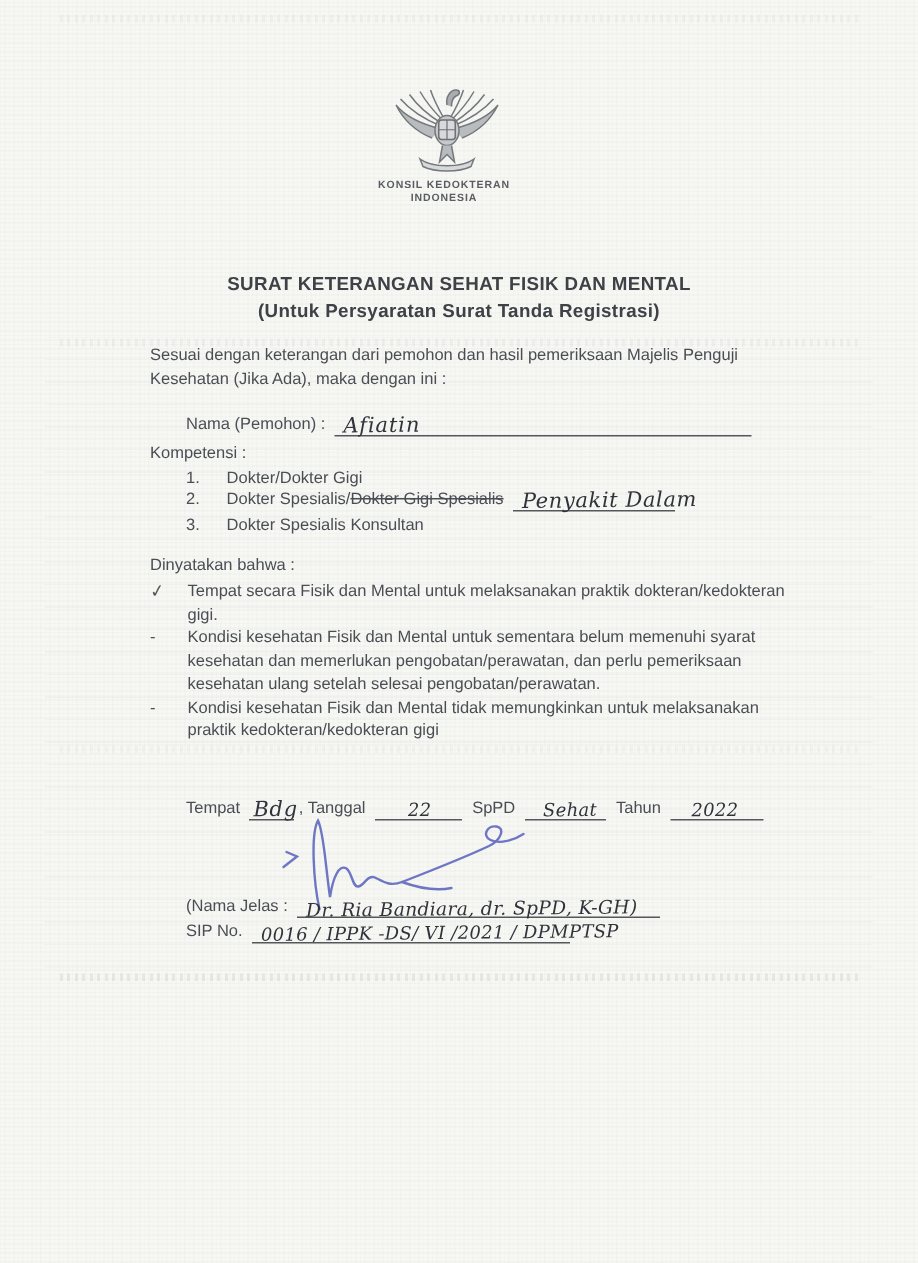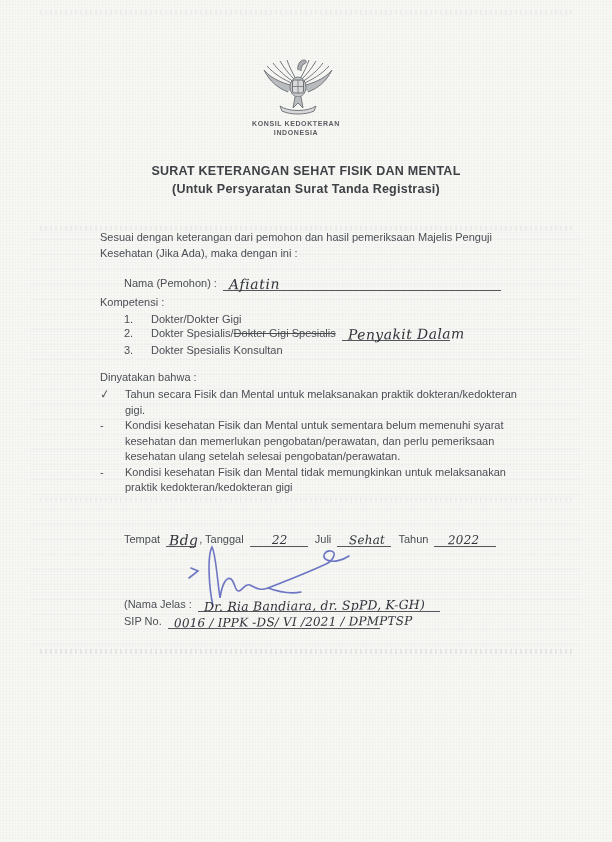--- a/index.html
+++ b/index.html
@@ -20,21 +20,21 @@
   }
   .noise-soft{
     position:absolute; left:30px; right:30px; height:420px; top:225px;
     background:repeating-linear-gradient(0deg, rgba(100,105,112,0.05) 0 1px, transparent 1px 15px);
     pointer-events:none; opacity:.8;
   }
   .hdr{position:absolute; left:146px; top:119px; width:300px; text-align:center;}
   .org{font-size:7px; font-weight:bold; letter-spacing:.6px; color:#5a5d61; line-height:9px;}
   .emblem{position:absolute; left:260px; top:56px; width:76px; height:62px;}
   .title{
-    position:absolute; left:94px; top:162px; width:424px; text-align:center;
+    position:absolute; left:94px; top:180px; width:424px; text-align:center;
     font-weight:bold; font-size:12.5px; line-height:18px; color:#3e4146; letter-spacing:.25px;
   }
   .intro{position:absolute; left:100px; top:230px; width:430px; font-size:11px; line-height:15.5px;}
   .row{position:absolute; left:100px; font-size:11px; line-height:15px; white-space:nowrap;margin-left:24px;}
   .num{display:inline-block; width:24px;}
   .strike{text-decoration:line-through;}
   .field{
     display:inline-block; border-bottom:1.2px solid #54575c; height:14px;
     vertical-align:bottom; position:relative; margin-left:3px;
   }
@@ -125,42 +125,42 @@
   <div class="row" style="top:343px">
     <span class="num">3.</span>
     <span>Dokter Spesialis Konsultan</span>
   </div>
 
   <div class="heading" style="top:371px">Dinyatakan bahwa :</div>
 
   <div class="stmt" style="top:387px">
     <div class="stmt-item">
       <span class="stmt-marker"><span class="check">✓</span></span>
-      <span class="stmt-text">Tahun secara Fisik dan Mental untuk melaksanakan praktik dokteran/kedokteran gigi.</span>
+      <span class="stmt-text">Tempat secara Fisik dan Mental untuk melaksanakan praktik dokteran/kedokteran gigi.</span>
     </div>
     <div class="stmt-item">
       <span class="stmt-marker">-</span>
       <span class="stmt-text">Kondisi kesehatan Fisik dan Mental untuk sementara belum memenuhi syarat kesehatan dan memerlukan pengobatan/perawatan, dan perlu pemeriksaan kesehatan ulang setelah selesai pengobatan/perawatan.</span>
     </div>
     <div class="stmt-item">
       <span class="stmt-marker">-</span>
       <span class="stmt-text">Kondisi kesehatan Fisik dan Mental tidak memungkinkan untuk melaksanakan praktik kedokteran/kedokteran gigi</span>
     </div>
   </div>
 
   <div class="row" style="top:532px">
     <span>Tempat</span>
     <span class="field fz-tempat" style="width:30px">
       <span class="hand hand-md">Bdg</span>
     </span>
     <span>, Tanggal</span>
     <span class="field center-txt" style="width:58px">
       <span class="hand hand-sm" style="left:22px">22</span>
     </span>
-    <span style="margin-left:4px">Juli</span>
+    <span style="margin-left:4px">SpPD</span>
     <span class="field" style="width:54px">
       <span class="hand hand-sm" style="left:12px">Sehat</span>
     </span>
     <span style="margin-left:4px">Tahun</span>
     <span class="field" style="width:62px">
       <span class="hand hand-sm" style="left:14px">2022</span>
     </span>
   </div>
 
   <svg class="sig" viewBox="0 0 180 68">

